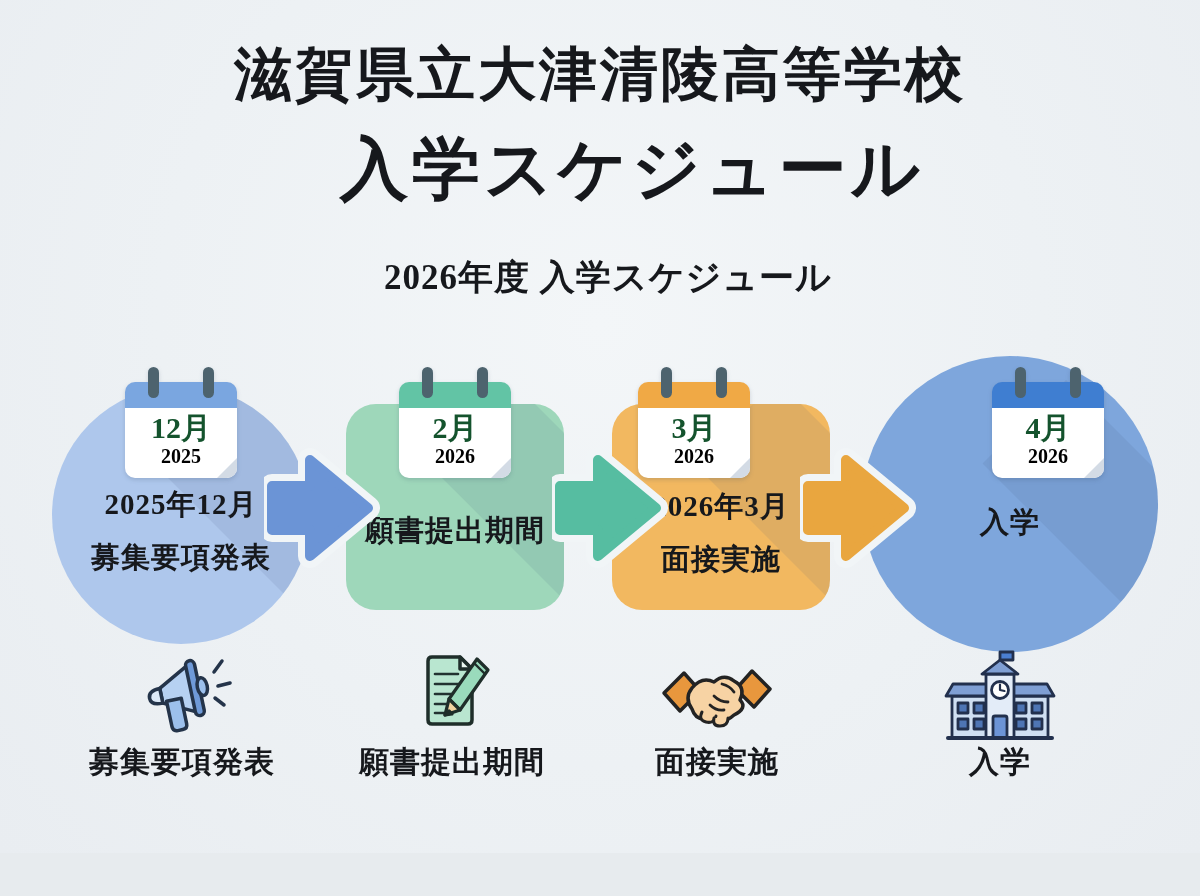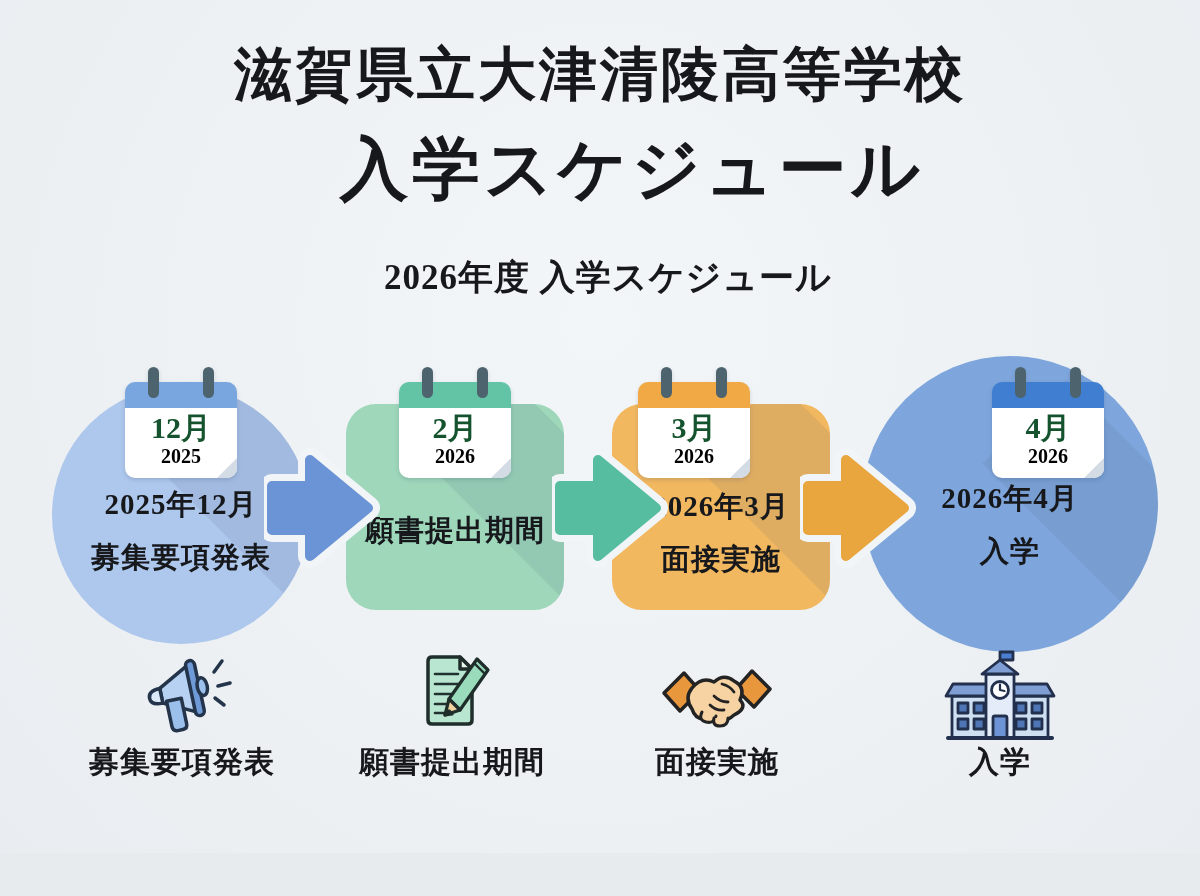--- a/index.html
+++ b/index.html
@@ -88,21 +88,20 @@
     <div class="shade"></div>
     <div class="step-text">
       <div class="l1">2026年3月</div>
       <div class="l2">面接実施</div>
     </div>
   </div>
 
   <div class="shape step4-circle">
     <div class="shade"></div>
     <div class="step-text">
-      <div class="l1">2026年4月</div>
       <div class="l2">入学</div>
     </div>
   </div>
 
   <svg class="arrow arrow1" viewBox="0 0 116 120">
     <path d="M8 38 L46 38 L46 12 L104 60 L46 108 L46 82 L8 82 Z" fill="none" stroke="#f1f5f7" stroke-width="24" stroke-linejoin="round"></path>
     <path d="M8 38 L46 38 L46 12 L104 60 L46 108 L46 82 L8 82 Z" fill="#6b94d6" stroke="#6b94d6" stroke-width="10" stroke-linejoin="round"></path>
   </svg>
   <svg class="arrow arrow2" viewBox="0 0 116 120">
     <path d="M8 38 L46 38 L46 12 L104 60 L46 108 L46 82 L8 82 Z" fill="none" stroke="#f1f5f7" stroke-width="24" stroke-linejoin="round"></path>

